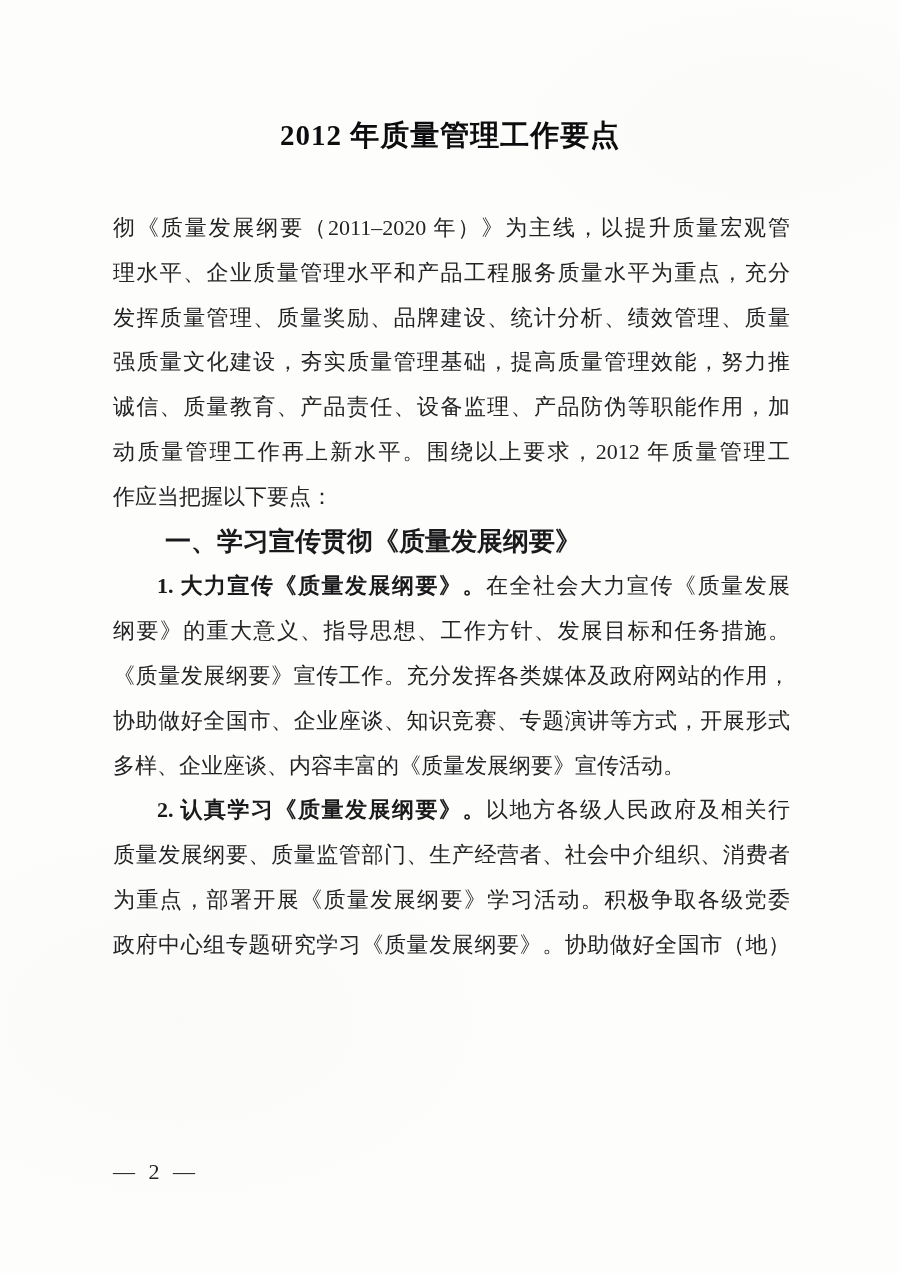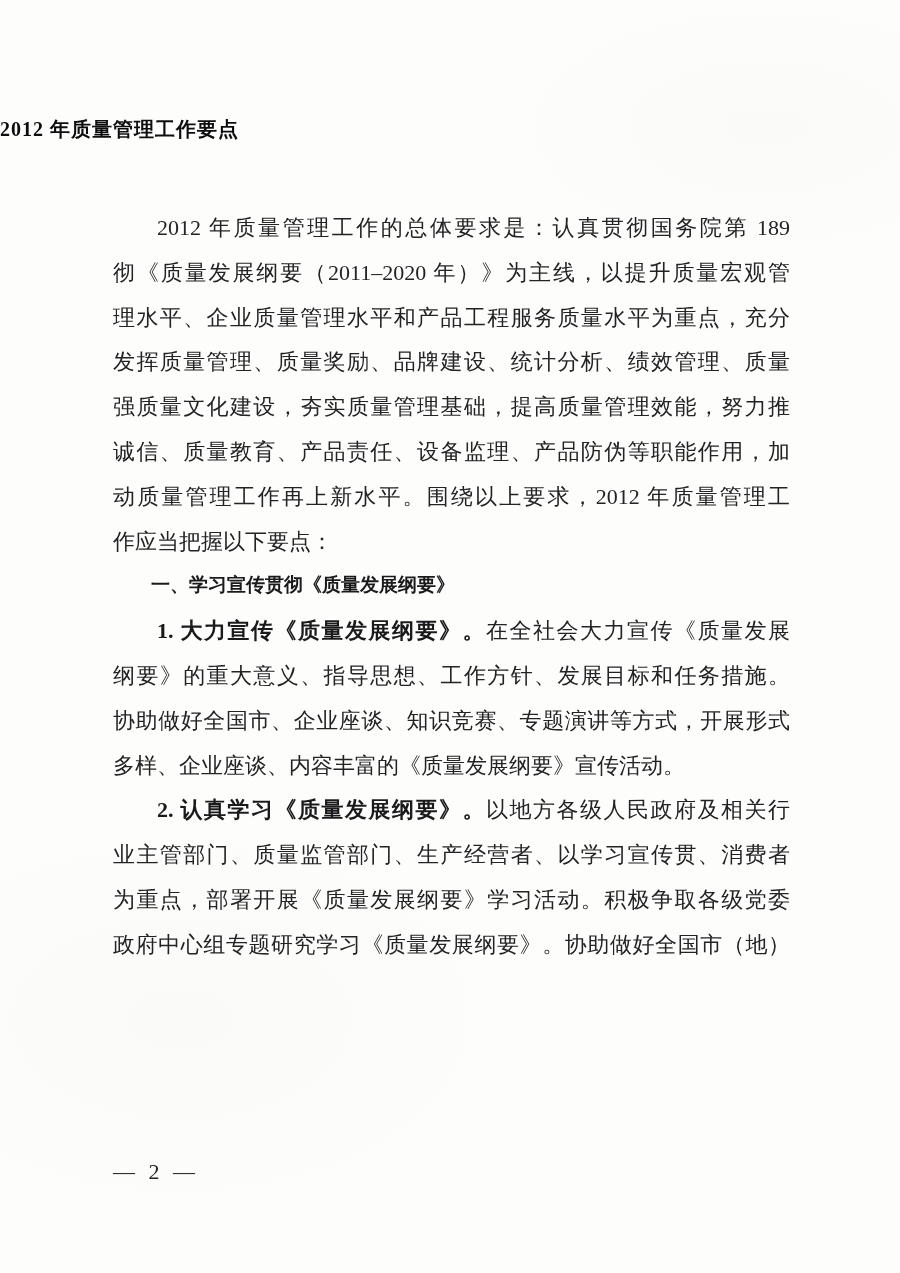--- a/index.html
+++ b/index.html
@@ -17,22 +17,22 @@
       radial-gradient(ellipse 500px 300px at 20% 80%, rgba(0,0,0,0.010), transparent 70%),
       #fdfdfb;
     overflow: hidden;
     color: #232326;
   }
   .doc-title {
     position: absolute;
     top: 116px;
     left: 0;
     width: 100%;
-    text-align: left;
-    font-size: 20px;
+    text-align: center;
+    font-size: 29px;
     font-weight: 700;
     letter-spacing: 1px;
     color: #0d0d0f;
   }
   .doc-body {
     position: absolute;
     top: 206px;
     left: 113px;
     width: 677px;
   }
@@ -43,23 +43,23 @@
     white-space: nowrap;
     color: #232326;
   }
   .line.j {
     white-space: normal;
     text-align: justify;
     text-align-last: justify;
   }
   .line.ind { text-indent: 2em; }
   .line.heading {
-    font-family: Liberation Mono, monospace;
+    font-family: Liberation Serif, serif;
     font-weight: 700;
-    font-size: 19px;
+    font-size: 26px;
     color: #1a1a1c;
   }
   .line .b { font-weight: 700; color: #1a1a1c; }
   .page-footer {
     position: absolute;
     left: 113px;
     top: 1150px;
     height: 44px;
     line-height: 44px;
     font-size: 22px;
@@ -67,33 +67,33 @@
     color: #232326;
   }
 </style>
 </head>
 <body>
 
 <div class="page">
   <h1 class="doc-title">2012 年质量管理工作要点</h1>
 
   <div class="doc-body">
-      <div class="line body j ind"><span>2012 年质量管理工作的总体要求是：认真贯彻国务院第 189</span></div>
       <div class="line body j"><span>彻《质量发展纲要（2011–2020 年）》为主线，以提升质量宏观管</span></div>
       <div class="line body j"><span>理水平、企业质量管理水平和产品工程服务质量水平为重点，充分</span></div>
       <div class="line body j"><span>发挥质量管理、质量奖励、品牌建设、统计分析、绩效管理、质量</span></div>
       <div class="line body j"><span>强质量文化建设，夯实质量管理基础，提高质量管理效能，努力推</span></div>
       <div class="line body j"><span>诚信、质量教育、产品责任、设备监理、产品防伪等职能作用，加</span></div>
       <div class="line body j"><span>动质量管理工作再上新水平。围绕以上要求，2012 年质量管理工</span></div>
       <div class="line body"><span>作应当把握以下要点：</span></div>
       <div class="line heading ind"><span class="b">一、学习宣传贯彻《质量发展纲要》</span></div>
       <div class="line body j ind"><span class="b">1. 大力宣传《质量发展纲要》。</span><span>在全社会大力宣传《质量发展</span></div>
       <div class="line body j"><span>纲要》的重大意义、指导思想、工作方针、发展目标和任务措施。</span></div>
+      <div class="line body j"><span>《质量发展纲要》宣传工作。充分发挥各类媒体及政府网站的作用，</span></div>
       <div class="line body j"><span>协助做好全国市、企业座谈、知识竞赛、专题演讲等方式，开展形式</span></div>
       <div class="line body"><span>多样、企业座谈、内容丰富的《质量发展纲要》宣传活动。</span></div>
       <div class="line body j ind"><span class="b">2. 认真学习《质量发展纲要》。</span><span>以地方各级人民政府及相关行</span></div>
-      <div class="line body j"><span>业主管部门、质量监管部门、生产经营者、以学习宣传贯、消费者</span></div>
+      <div class="line body j"><span>质量发展纲要、质量监管部门、生产经营者、社会中介组织、消费者</span></div>
       <div class="line body j"><span>为重点，部署开展《质量发展纲要》学习活动。积极争取各级党委</span></div>
       <div class="line body j"><span>政府中心组专题研究学习《质量发展纲要》。协助做好全国市（地）</span></div>
     </div>
 
   <div class="page-footer">— 2 —</div>
 </div>
 
 </body></html>

